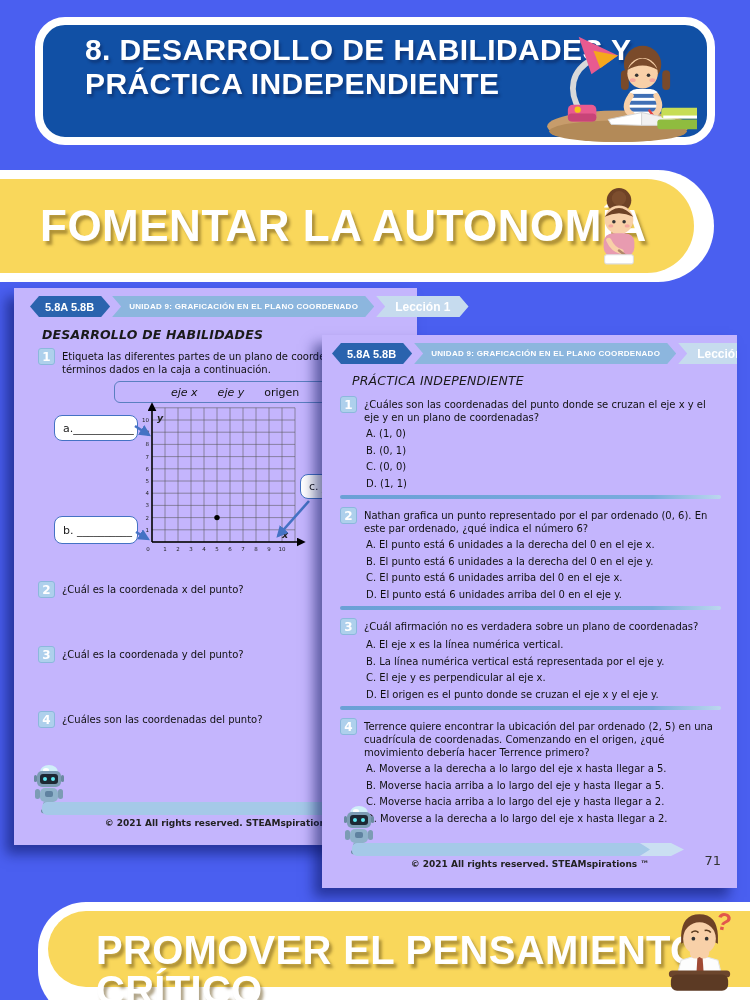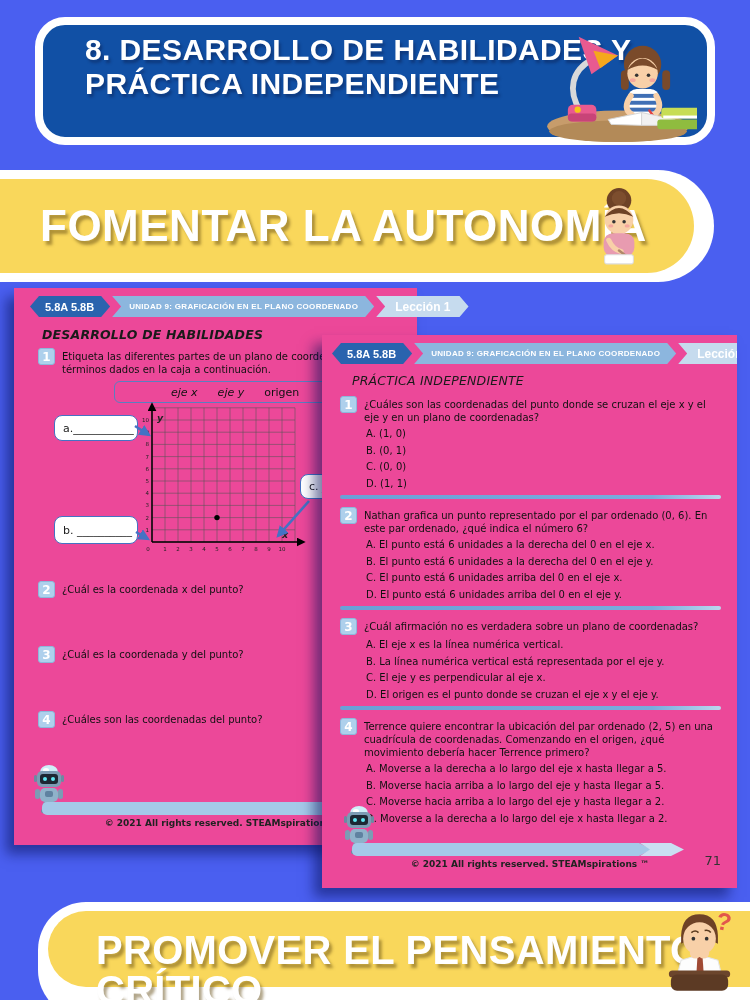--- a/index.html
+++ b/index.html
@@ -29,21 +29,21 @@
   }
   .banner-bottom{position:absolute;left:38px;top:902px;width:712px;height:116px;background:#fff;border-radius:48px 0 0 48px;z-index:6;}
   .banner-bottom-yellow{position:absolute;left:10px;top:9px;width:702px;height:76px;background:#f9d75b;border-radius:38px 0 0 38px;}
   .banner-bottom-label{
     position:absolute;left:48px;top:19px;color:#fff;
     font:bold 40px/1 "Liberation Sans",sans-serif;letter-spacing:.3px;
     text-shadow:3px 4px 3px rgba(100,75,20,.5);
   }
   .banner-art{position:absolute;}
   
-  .page{position:absolute;background:#ec4899;box-shadow:-8px 9px 12px rgba(10,18,90,.55);}
+  .page{position:absolute;background:#c4b5fd;box-shadow:-8px 9px 12px rgba(10,18,90,.55);}
   .page-left{left:14px;top:288px;width:403px;height:557px;z-index:1;}
   .page-right{left:322px;top:335px;width:415px;height:553px;z-index:2;overflow:hidden;}
   
   .tagrow{display:flex;height:21px;}
   .pl-tagrow{margin:8px 0 0 16px;}
   .pr-tagrow{margin:8px 0 0 10px;}
   .tag{color:#fff;font-family:"Liberation Sans",sans-serif;font-weight:bold;display:flex;align-items:center;white-space:nowrap;}
   .tag1{
     background:#2a63ae;font-size:11px;padding:0 16px 0 15px;
     clip-path:polygon(9px 0,calc(100% - 9px) 0,100% 50%,calc(100% - 9px) 100%,9px 100%,0 50%);

